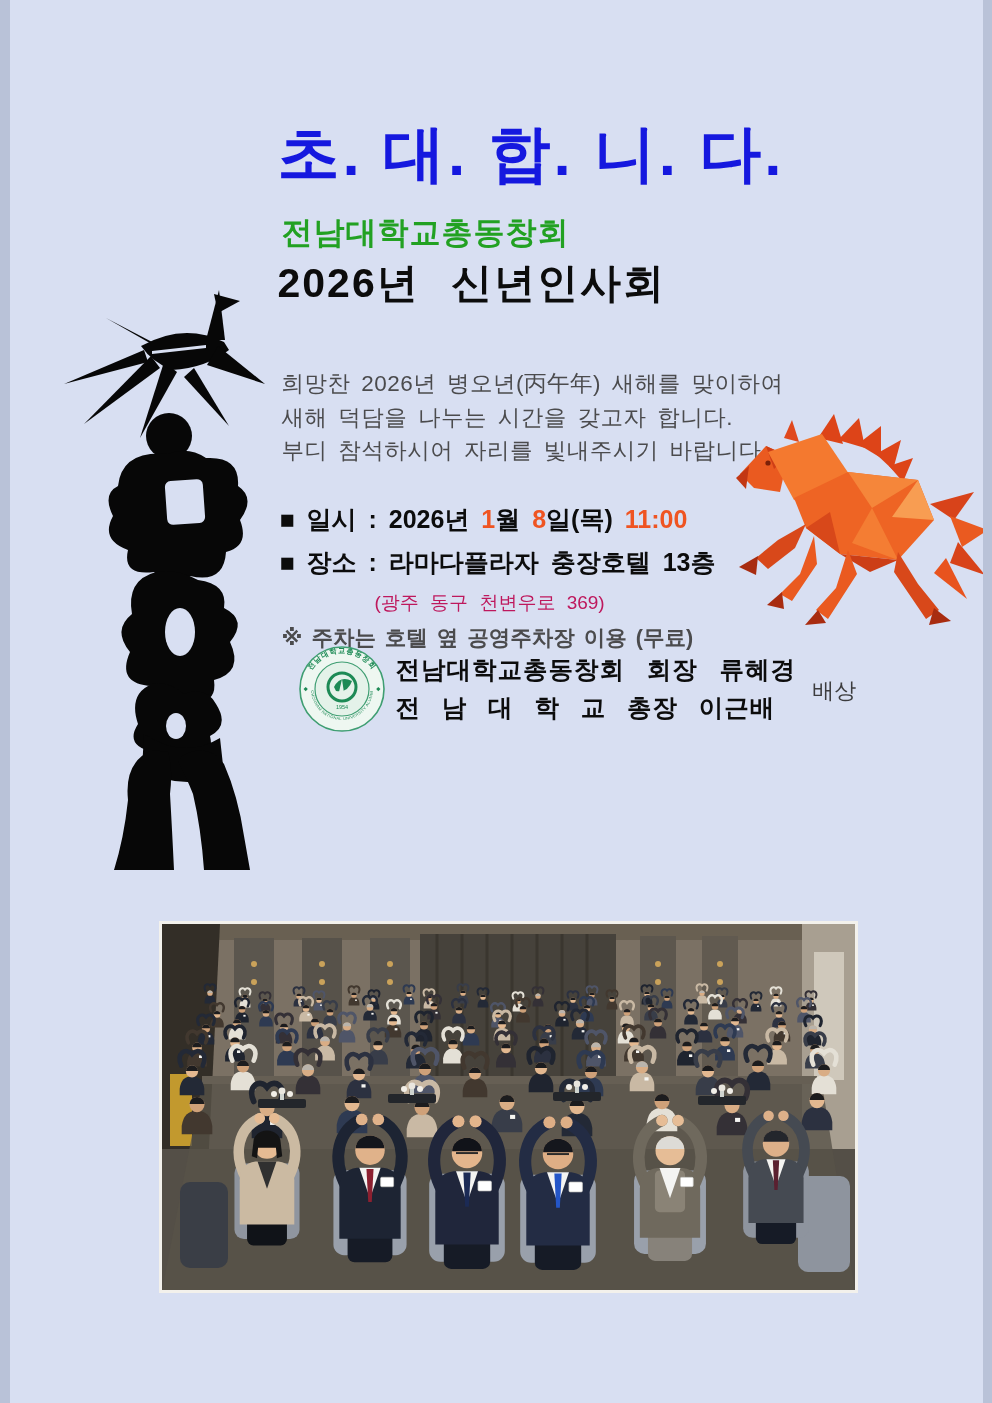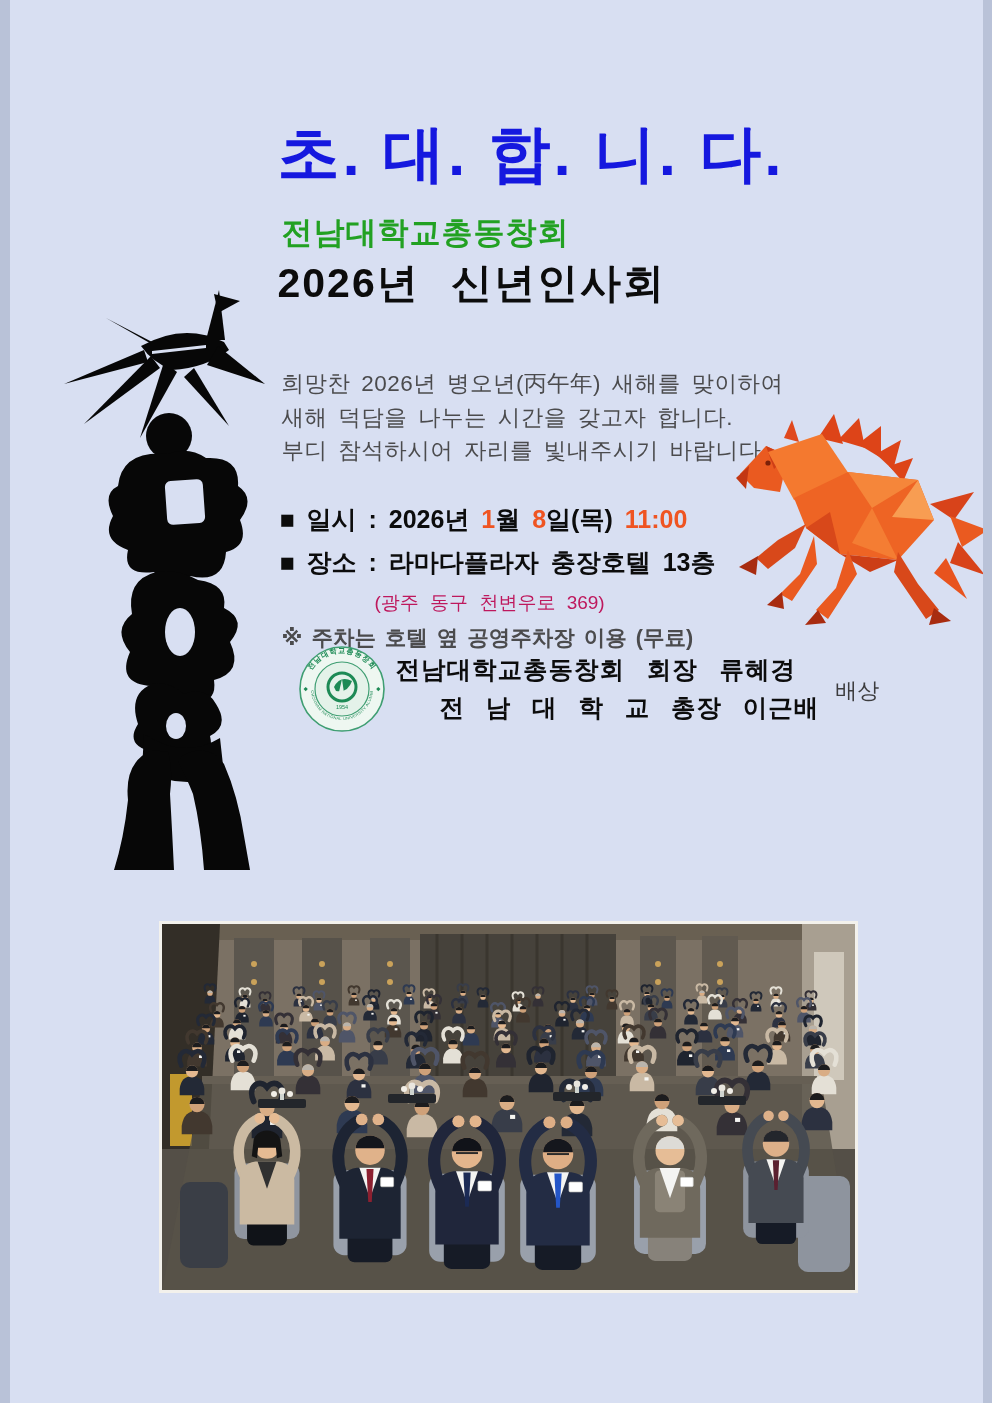--- a/index.html
+++ b/index.html
@@ -56,21 +56,21 @@
   #detail-parking{
     font-size:21.5px;font-weight:700;color:#4b4b4d;
     line-height:34px;word-spacing:3px;padding-left:2px;
   }
 
   
   #signature{left:288px;top:645px;display:flex;align-items:center;}
   #emblem-wrap{width:88px;height:88px;flex:0 0 88px;}
   #sig-lines{margin-left:10px;color:#0c0c0c;}
   #sig-line1{font-size:24.5px;font-weight:800;line-height:38px;word-spacing:14px;letter-spacing:1px;white-space:nowrap;}
-  #sig-line2{font-size:24.5px;font-weight:800;line-height:38px;word-spacing:13px;letter-spacing:1px;white-space:nowrap;margin-left:44px;}
+  #sig-line2{font-size:24.5px;font-weight:800;line-height:38px;word-spacing:13px;letter-spacing:1px;white-space:nowrap;}
   #sig-closing{margin-left:16px;margin-top:4px;font-size:22px;color:#3c3c3e;align-self:center;}
 
   
   #notice{left:272px;top:750px;}
   .notice-line{font-size:24.5px;font-weight:800;color:#dd5522;line-height:36px;word-spacing:6px;white-space:nowrap;}
   #notice-contact{
     font-size:23.5px;font-weight:800;color:#3a5fc5;
     line-height:40px;word-spacing:4px;white-space:nowrap;
   }
 

